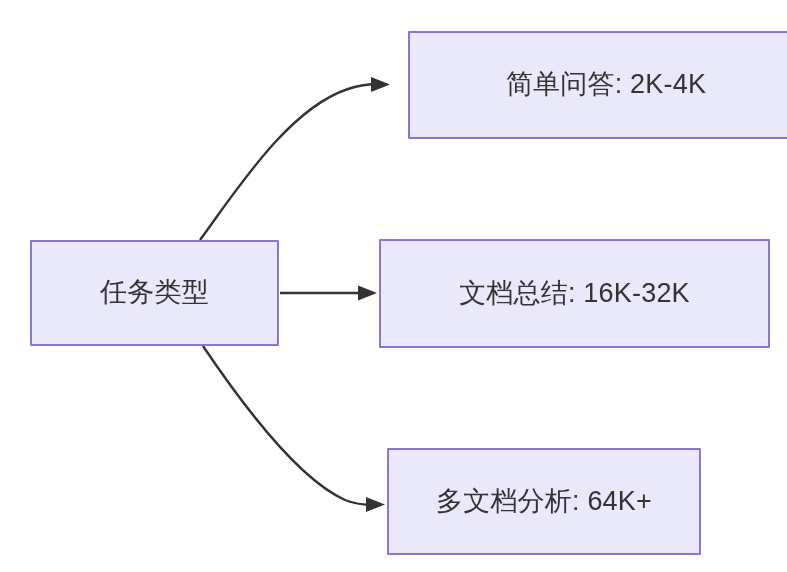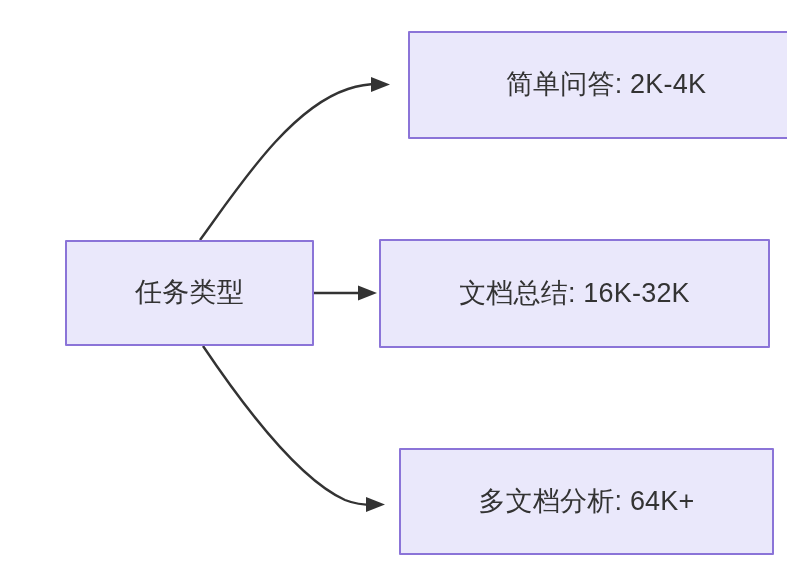--- a/index.html
+++ b/index.html
@@ -40,39 +40,38 @@
     font-size: 27px;
     line-height: 1.1;
     white-space: nowrap;
     letter-spacing: 0.2px;
   }
   #node-source {
     left: 30px;
     top: 240px;
     width: 249px;
     height: 106px;
-    margin-left: 35px;
   }
   #node-simple-qa {
     left: 408px;
     top: 31px;
     width: 396px;
     height: 108px;
   }
   #node-doc-summary {
     left: 379px;
     top: 239px;
     width: 391px;
     height: 109px;
     justify-content: center;
   }
   #node-multi-doc {
-    left: 399px;
+    left: 387px;
     top: 448px;
-    width: 375px;
+    width: 314px;
     height: 107px;
   }
   .edge-path {
     fill: none;
     stroke: #333333;
     stroke-width: 2.4;
   }
   .edge-arrow {
     fill: #333333;
     stroke: none;

